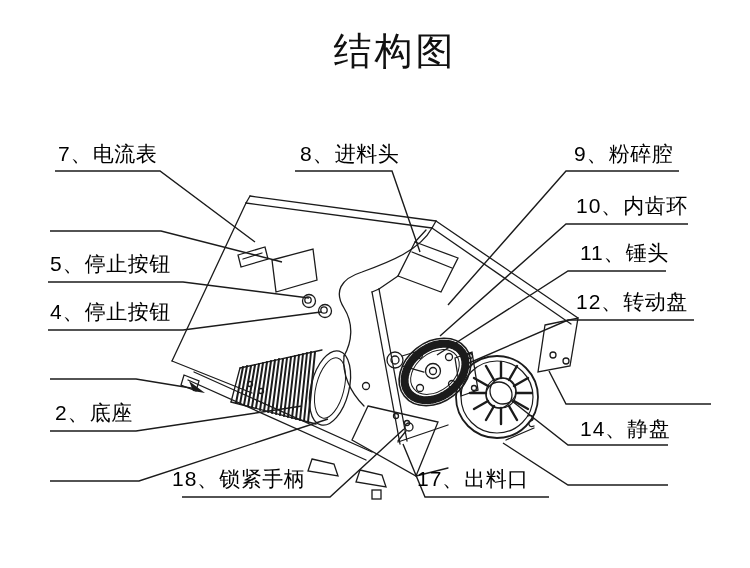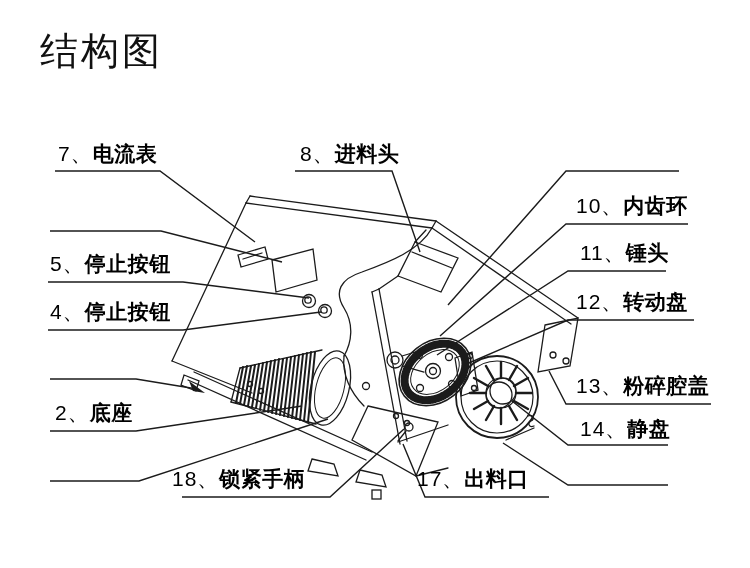--- a/index.html
+++ b/index.html
@@ -6,37 +6,37 @@
   .canvas{
     position:relative;
     width:750px;height:568px;
     background:#ffffff;
     overflow:hidden;
     font-family:"Liberation Sans","DejaVu Sans",sans-serif;
     color:#000;
   }
   .title{
     position:absolute;left:0;right:0;top:26px;
-    text-align:left;
+    text-align:center;
     font-size:38px;
     font-weight:500;
     letter-spacing:3px;
     color:#111;
     margin-left:40px;
   }
   svg.lineart{position:absolute;left:0;top:0;}
   .lbl{
     position:absolute;
     white-space:nowrap;
     font-size:21px;
     line-height:24px;
     color:#000;
   }
   .lbl .n{font-weight:400;letter-spacing:1px;}
-  .lbl .t{font-weight:700;letter-spacing:0.5px;}
+  .lbl .t{font-weight:400;letter-spacing:0.5px;}
 </style>
 </head>
 <body>
 
 <div class="canvas">
 
   <div class="title">结构图</div>
 
   <svg class="lineart" width="750" height="568" viewBox="0 0 750 568">
     <g stroke="#1b1b1b" stroke-width="1.3" fill="none" stroke-linecap="round">
@@ -171,22 +171,22 @@
     </g>
   </svg>
 
   <div class="lbl" style="left:58px;top:142px"><span class="n">7、</span><span class="t">电流表</span></div>
   <div class="lbl" style="left:50px;top:252px"><span class="n">5、</span><span class="t">停止按钮</span></div>
   <div class="lbl" style="left:50px;top:300px"><span class="n">4、</span><span class="t">停止按钮</span></div>
   <div class="lbl" style="left:55px;top:401px"><span class="n">2、</span><span class="t">底座</span></div>
 
   <div class="lbl" style="left:300px;top:142px"><span class="n">8、</span><span class="t">进料头</span></div>
 
+  <div class="lbl" style="left:574px;top:142px"><span class="n">9、</span><span class="t">粉碎腔</span></div>
   <div class="lbl" style="left:576px;top:194px"><span class="n">10、</span><span class="t">内齿环</span></div>
   <div class="lbl" style="left:580px;top:241px"><span class="n">11、</span><span class="t">锤头</span></div>
   <div class="lbl" style="left:576px;top:290px"><span class="n">12、</span><span class="t">转动盘</span></div>
-  <div class="lbl" style="left:576px;top:374px"><span class="n">13、</span><span class="t">粉碎腔盖</span></div>
   <div class="lbl" style="left:580px;top:417px"><span class="n">14、</span><span class="t">静盘</span></div>
 
   <div class="lbl" style="left:417px;top:467px"><span class="n">17、</span><span class="t">出料口</span></div>
   <div class="lbl" style="left:172px;top:467px"><span class="n">18、</span><span class="t">锁紧手柄</span></div>
 
 </div>
 
 </body></html>

